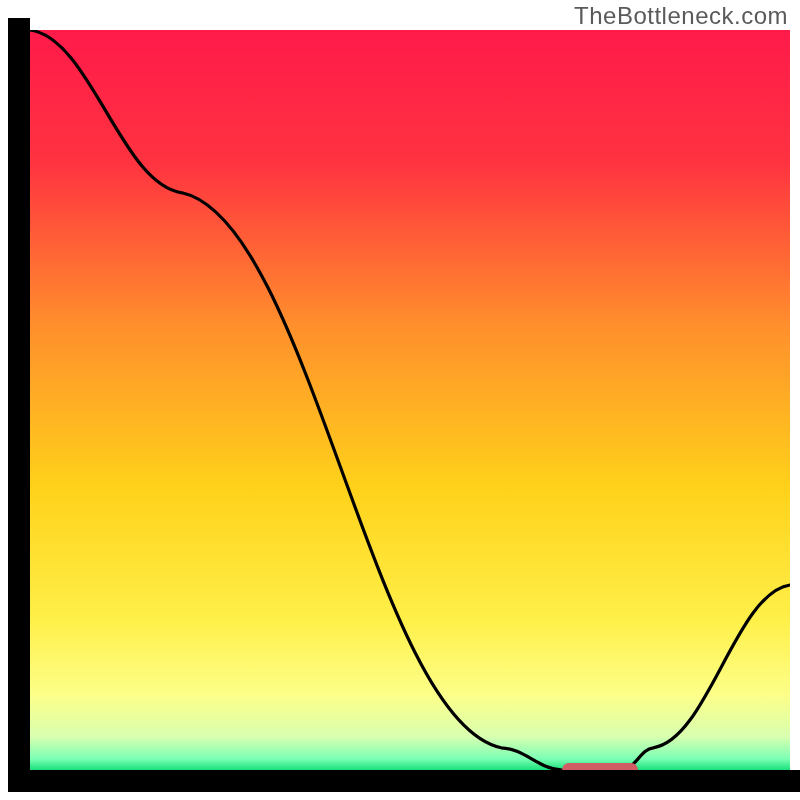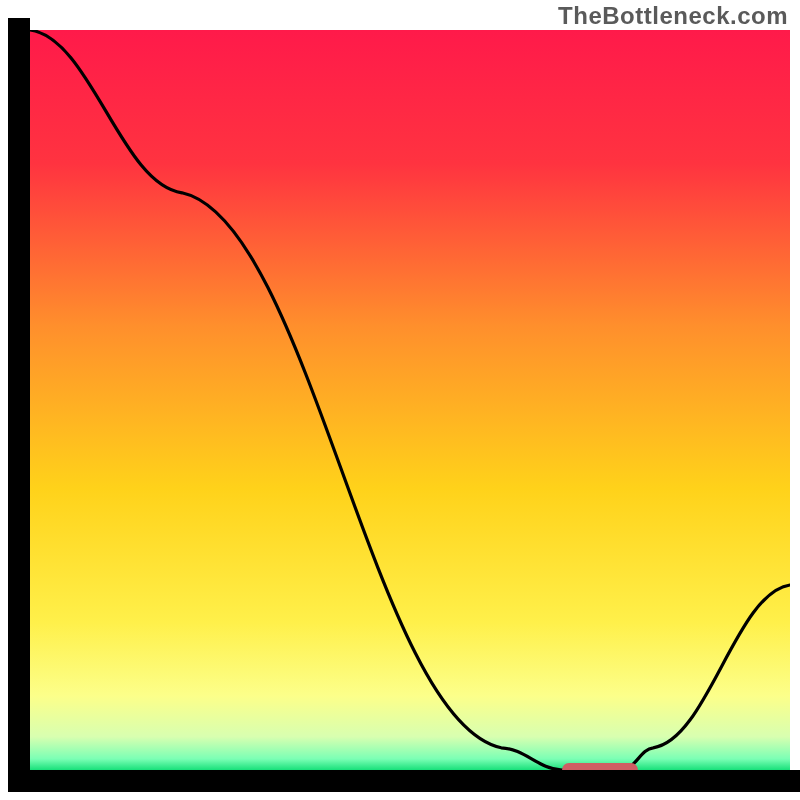--- a/index.html
+++ b/index.html
@@ -14,21 +14,21 @@
     position: relative;
     width: 800px;
     height: 800px;
   }
   .watermark {
     position: absolute;
     top: 2px;
     right: 12px;
     font-family: Arial, Helvetica, sans-serif;
     font-size: 24px;
-    font-weight: 700;
+    font-weight: 400;
     color: #5a5a5a;
     letter-spacing: 0.5px;
     z-index: 5;
   }
   svg.plot {
     position: absolute;
     left: 0;
     top: 0;
     width: 800px;
     height: 800px;

